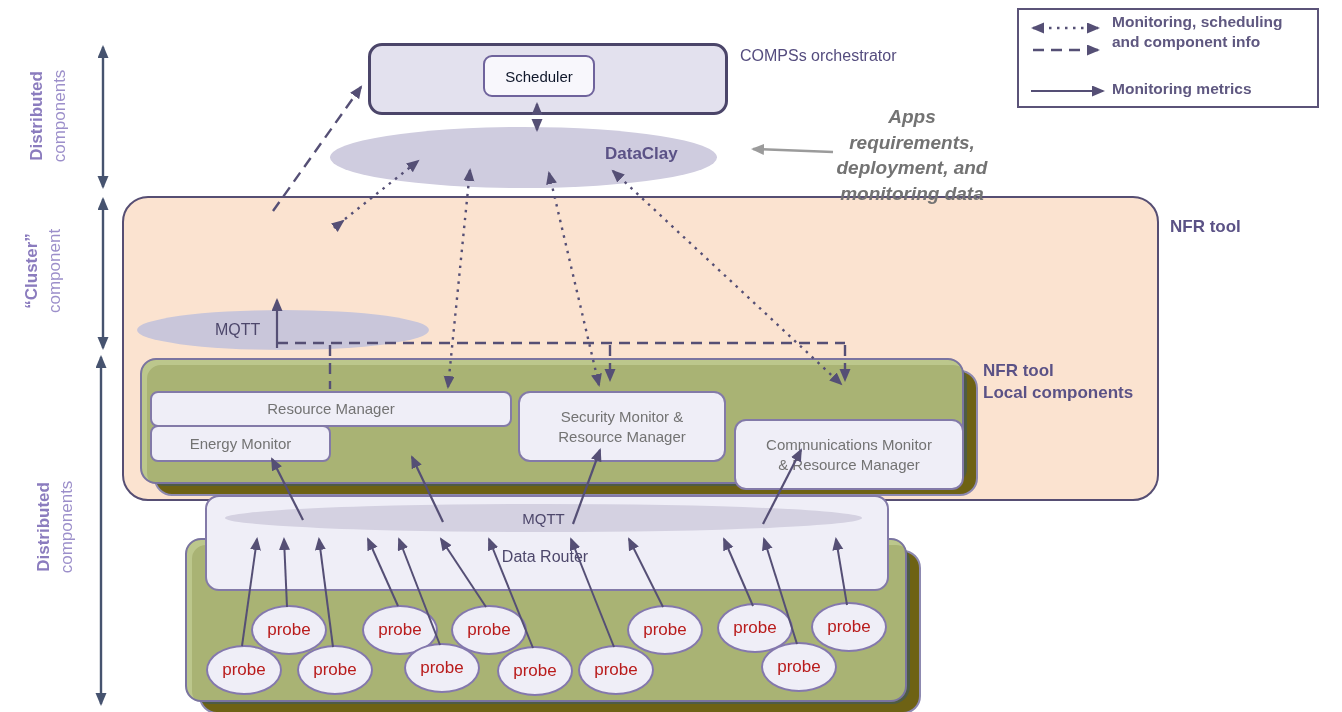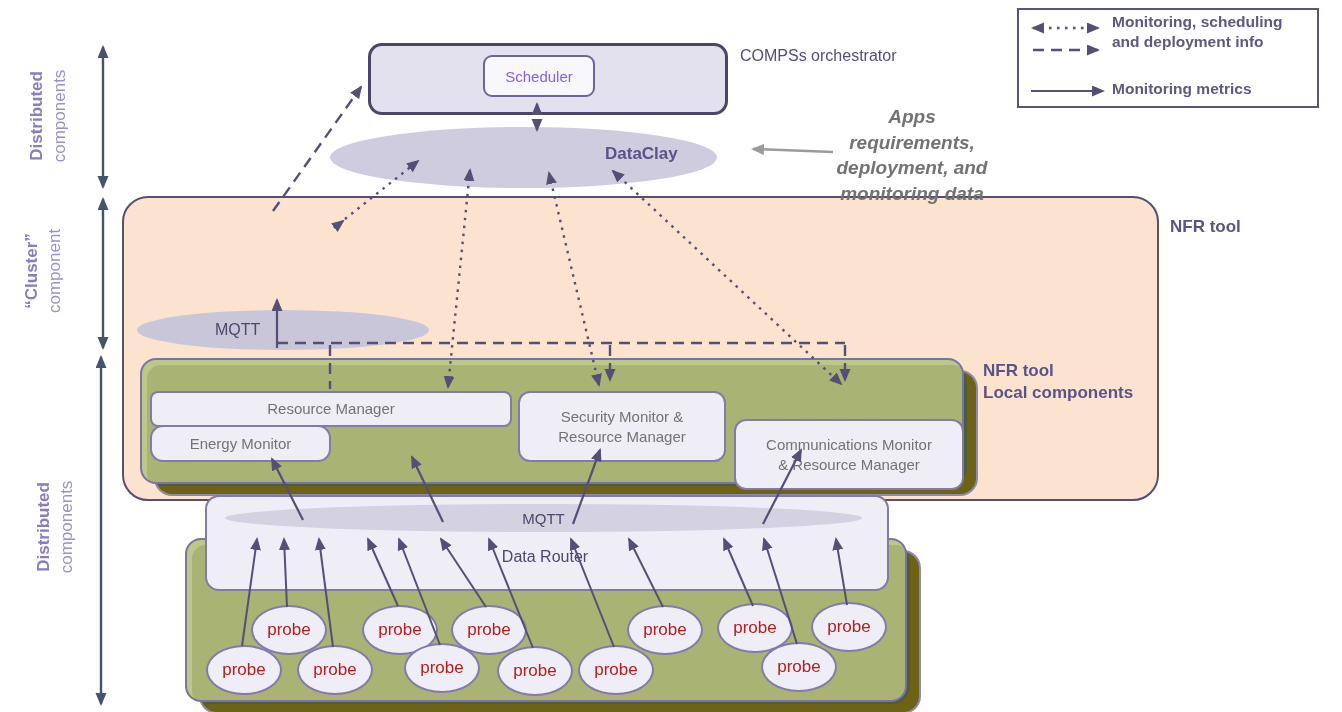--- a/index.html
+++ b/index.html
@@ -16,21 +16,21 @@
     background:#fbe3d0;border:2.5px solid #564e73;border-radius:26px;z-index:1;
   }
   .orch-box{
     left:368px;top:43px;width:354px;height:66px;
     background:#e3e1ee;border:3px solid #4b4569;border-radius:14px;z-index:3;
   }
   .sched-box{
     left:483px;top:55px;width:108px;height:38px;
     background:#f8f7fc;border:2px solid #6f639c;border-radius:9px;z-index:4;
     display:flex;align-items:center;justify-content:center;
-    font-size:15px;color:#8b5cf6;
+    font-size:15px;color:#0f172a;
   }
   .dataclay{
     left:330px;top:127px;width:387px;height:61px;border-radius:50%;
     background:#cfccdf;z-index:3;
   }
   .dataclay-label{
     left:605px;top:144px;font-weight:bold;font-size:17px;color:#5b5286;z-index:4;
   }
   .orch-label{left:740px;top:47px;font-weight:normal;font-size:16px;color:#544c7e;white-space:nowrap;z-index:3;}
   .annotation{
@@ -64,21 +64,21 @@
   .bs-back{left:199px;top:550px;width:718px;height:160px;}
   .bs-mid{left:192px;top:544px;width:718px;height:160px;}
   .bs-front{left:185px;top:538px;width:718px;height:160px;}
 
   .wbox{
     background:#efeef7;border:2px solid #837aa8;z-index:3;
     display:flex;align-items:center;justify-content:center;text-align:center;
     font-size:15px;color:#737373;line-height:1.3;
   }
   .rm-box{left:150px;top:391px;width:358px;height:32px;border-radius:8px;}
-  .en-box{left:150px;top:425px;width:177px;height:33px;border-radius:13px;text-align:center;}
+  .en-box{left:150px;top:425px;width:177px;height:33px;border-radius:8px;text-align:center;}
   .tm-box{left:338px;top:425px;width:172px;height:33px;border-radius:8px;}
   .se-box{left:518px;top:391px;width:204px;height:67px;border-radius:12px;}
   .cm-box{left:734px;top:391px;width:226px;height:67px;border-radius:12px;margin-top:28px;}
   .local-label{left:983px;top:360px;font-weight:bold;font-size:17px;color:#5b5286;line-height:1.3;z-index:3;}
 
   .data-router{
     left:205px;top:495px;width:680px;height:92px;
     background:#efeef7;border:2px solid #837aa8;border-radius:14px;z-index:4;
   }
   .mqtt-local{
@@ -202,21 +202,21 @@
     </div>
   <div class="abs probe" style="left:578px;top:645px;">
       <span>probe</span>
     </div>
   <div class="abs probe" style="left:761px;top:642px;">
       <span>probe</span>
     </div>
 
   <div class="abs legend-box"></div>
   <div class="abs legend-text1 pre">Monitoring, scheduling
-and deployment info</div>
+and component info</div>
   <div class="abs legend-text2">Monitoring metrics</div>
 
   <div class="abs vlabel vl-top">
     <span class="l1">Distributed</span>
     <span class="l2">components</span>
   </div>
   <div class="abs vlabel vl-mid">
     <span class="l1">“Cluster”</span>
     <span class="l2">component</span>
   </div>

